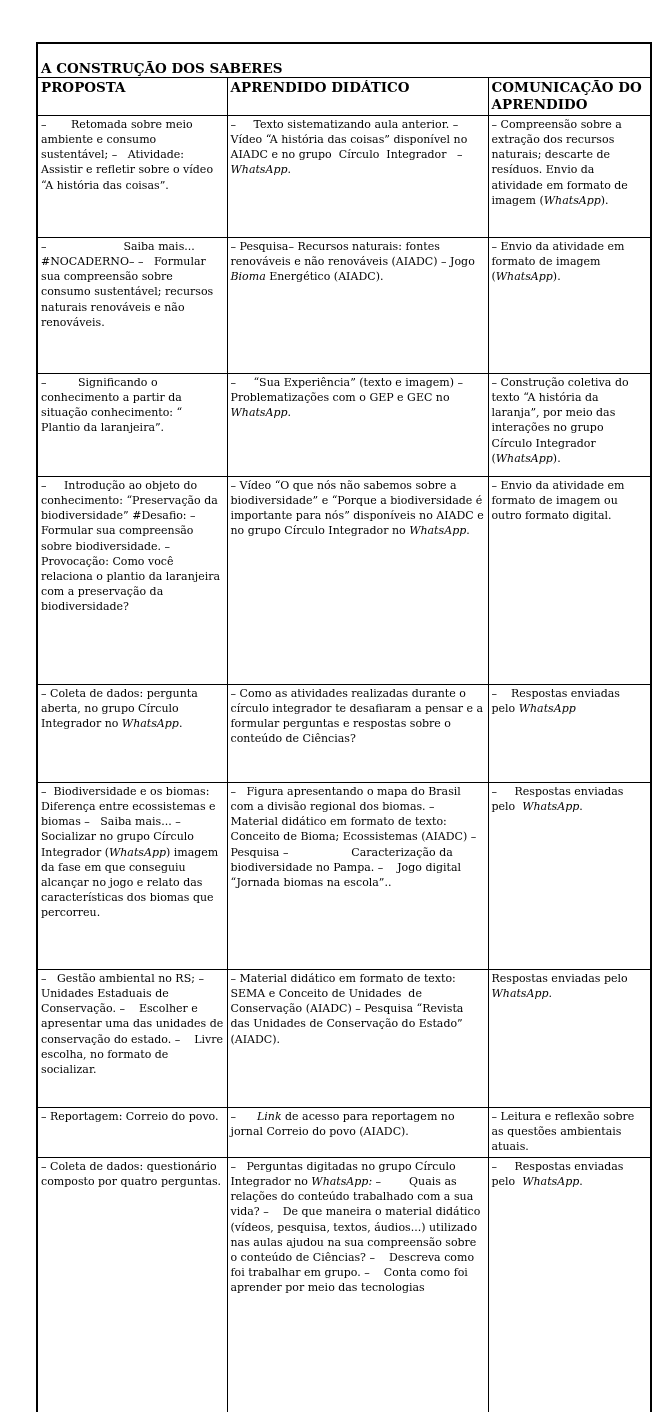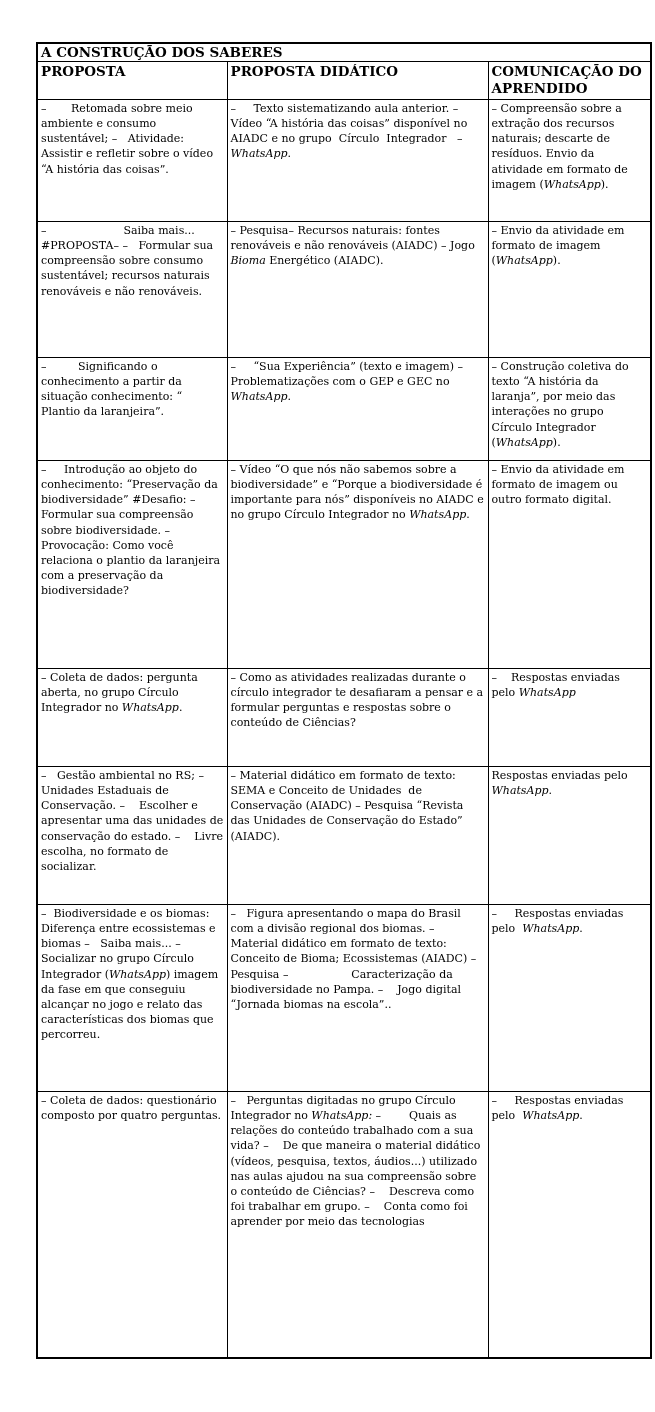--- a/index.html
+++ b/index.html
@@ -26,21 +26,21 @@
     padding: 1px 3px 2px 3px;
     font-size: 11px;
     line-height: 1.38;
     white-space: pre-wrap;
     word-wrap: break-word;
     overflow: hidden;
   }
   .title-row td {
     font-weight: bold;
     font-size: 13.5px;
-    padding: 0 3px 1px 3px;
+    padding: 16px 3px 1px 3px;
     line-height: 1.2;
   }
   .header-row td {
     font-weight: bold;
     font-size: 13.5px;
     line-height: 1.25;
   }
 </style>
 </head>
 <body>
@@ -50,58 +50,63 @@
     <col style="width:190px">
     <col style="width:261px">
     <col style="width:163px">
   </colgroup>
   <tbody>
     <tr class="title-row">
       <td colspan="3">A CONSTRUÇÃO DOS SABERES</td>
     </tr>
     <tr class="header-row">
       <td>PROPOSTA</td>
-      <td>PROPOSTA DIDÁTICO</td>
+      <td>APRENDIDO DIDÁTICO</td>
       <td>COMUNICAÇÃO DO APRENDIDO</td>
     </tr>
 
     <tr class="data-row" style="height:122px">
       <td>–       Retomada sobre meio ambiente e consumo sustentável; –   Atividade: Assistir e refletir sobre o vídeo “A história das coisas”.</td>
       <td>–     Texto sistematizando aula anterior. –   Vídeo “A história das coisas” disponível no AIADC e no grupo  Círculo  Integrador   – <i>WhatsApp</i>.</td>
       <td>– Compreensão sobre a extração dos recursos naturais; descarte de resíduos. Envio da atividade em formato de imagem (<i>WhatsApp</i>).</td>
     </tr>
     <tr class="data-row" style="height:136px">
-      <td>–                      Saiba mais... #PROPOSTA– –   Formular sua compreensão sobre consumo sustentável; recursos naturais renováveis e não renováveis.</td>
+      <td>–                      Saiba mais... #NOCADERNO– –   Formular sua compreensão sobre consumo sustentável; recursos naturais renováveis e não renováveis.</td>
       <td>– Pesquisa– Recursos naturais: fontes renováveis e não renováveis (AIADC) – Jogo <i>Bioma</i> Energético (AIADC).</td>
       <td>– Envio da atividade em formato de imagem (<i>WhatsApp</i>).</td>
     </tr>
     <tr class="data-row" style="height:103px">
       <td>–         Significando o conhecimento a partir da situação conhecimento: “ Plantio da laranjeira”.</td>
       <td>–     “Sua Experiência” (texto e imagem) –   Problematizações com o GEP e GEC no  <i>WhatsApp</i>.</td>
       <td>– Construção coletiva do texto “A história da laranja”, por meio das interações no grupo Círculo Integrador (<i>WhatsApp</i>).</td>
     </tr>
     <tr class="data-row" style="height:208px">
       <td>–     Introdução ao objeto do conhecimento: “Preservação da biodiversidade” #Desafio: –   Formular sua compreensão sobre biodiversidade. –      Provocação: Como você relaciona o plantio da laranjeira com a preservação da biodiversidade?</td>
       <td>– Vídeo “O que nós não sabemos sobre a biodiversidade” e “Porque a biodiversidade é importante para nós” disponíveis no AIADC e no grupo Círculo Integrador no <i>WhatsApp</i>.</td>
       <td>– Envio da atividade em formato de imagem ou outro formato digital.</td>
     </tr>
     <tr class="data-row" style="height:98px">
       <td>– Coleta de dados: pergunta aberta, no grupo Círculo Integrador no <i>WhatsApp</i>.</td>
       <td>– Como as atividades realizadas durante o círculo integrador te desafiaram a pensar e a formular perguntas e respostas sobre o conteúdo de Ciências?</td>
       <td>–    Respostas enviadas pelo <i>WhatsApp</i></td>
     </tr>
+    <tr class="data-row" style="height:187px">
+      <td>–  Biodiversidade e os biomas: Diferença entre ecossistemas e biomas –   Saiba mais... –    Socializar no grupo Círculo Integrador (<i>WhatsApp</i>) imagem da fase em que conseguiu alcançar no jogo e relato das características dos biomas que percorreu.</td>
+      <td>–   Figura apresentando o mapa do Brasil com a divisão regional dos biomas. –    Material didático em formato de texto: Conceito de Bioma; Ecossistemas (AIADC) –   Pesquisa –                  Caracterização da biodiversidade no Pampa. –    Jogo digital “Jornada biomas na escola”..</td>
+      <td>–     Respostas enviadas pelo  <i>WhatsApp</i>.</td>
+    </tr>
     <tr class="data-row" style="height:138px">
       <td>–   Gestão ambiental no RS; –       Unidades Estaduais de Conservação. –    Escolher e apresentar uma das unidades de conservação do estado. –    Livre escolha, no formato de socializar.</td>
       <td>– Material didático em formato de texto: SEMA e Conceito de Unidades  de  Conservação (AIADC) – Pesquisa “Revista das Unidades de Conservação do Estado” (AIADC).</td>
       <td>Respostas enviadas pelo <i>WhatsApp</i>.</td>
     </tr>
-    <tr class="data-row" style="height:187px">
-      <td>–  Biodiversidade e os biomas: Diferença entre ecossistemas e biomas –   Saiba mais... –    Socializar no grupo Círculo Integrador (<i>WhatsApp</i>) imagem da fase em que conseguiu alcançar no jogo e relato das características dos biomas que percorreu.</td>
-      <td>–   Figura apresentando o mapa do Brasil com a divisão regional dos biomas. –    Material didático em formato de texto: Conceito de Bioma; Ecossistemas (AIADC) –   Pesquisa –                  Caracterização da biodiversidade no Pampa. –    Jogo digital “Jornada biomas na escola”..</td>
-      <td>–     Respostas enviadas pelo  <i>WhatsApp</i>.</td>
+    <tr class="data-row" style="height:50px">
+      <td>– Reportagem: Correio do povo.</td>
+      <td>–      <i>Link</i> de acesso para reportagem no jornal Correio do povo (AIADC).</td>
+      <td>– Leitura e reflexão sobre as questões ambientais atuais.</td>
     </tr>
     <tr class="data-row" style="height:267px">
       <td>– Coleta de dados: questionário composto por quatro perguntas.</td>
       <td>–   Perguntas digitadas no grupo Círculo Integrador no <i>WhatsApp:</i> –        Quais as relações do conteúdo trabalhado com a sua vida? –    De que maneira o material didático (vídeos, pesquisa, textos, áudios...) utilizado nas aulas ajudou na sua compreensão sobre o conteúdo de Ciências? –    Descreva como foi trabalhar em grupo. –    Conta como foi aprender por meio das tecnologias</td>
       <td>–     Respostas enviadas pelo  <i>WhatsApp</i>.</td>
     </tr>
   </tbody>
 </table>
 
 </body></html>

